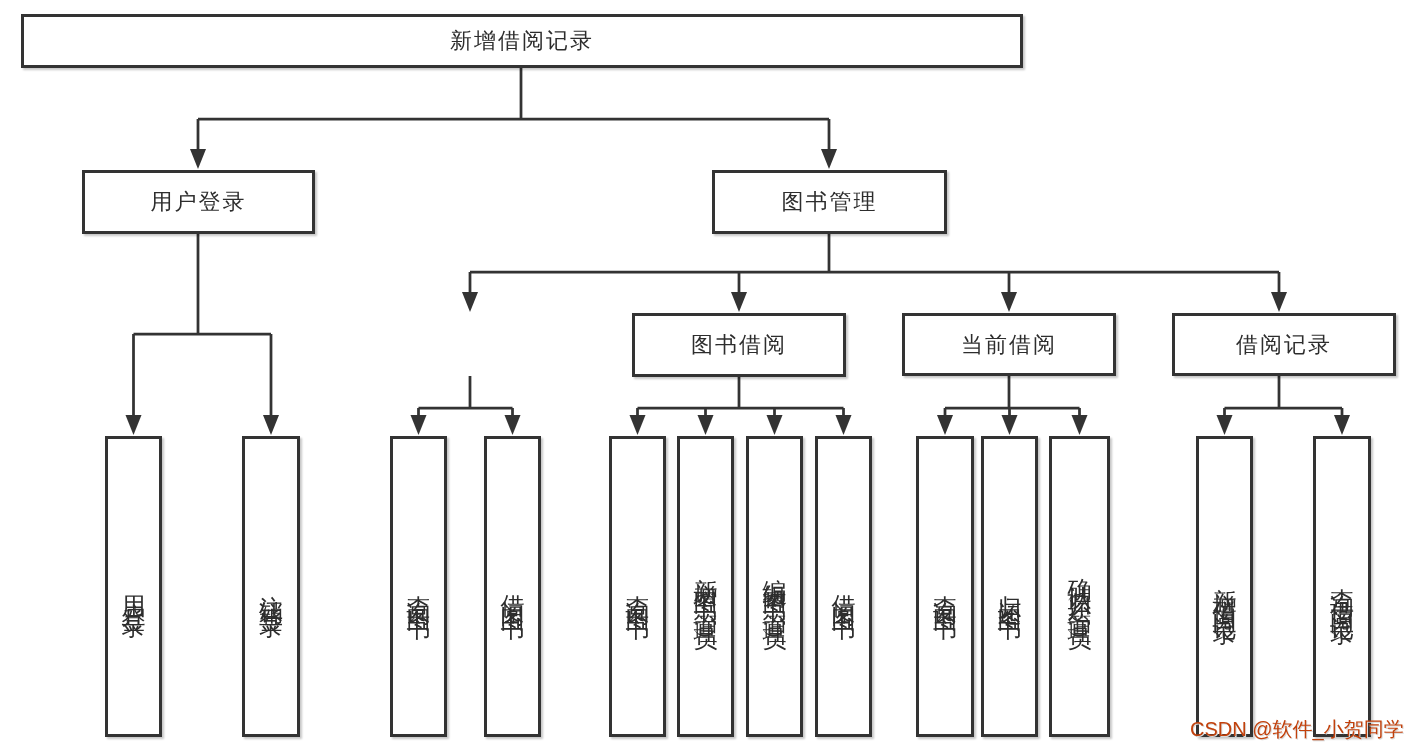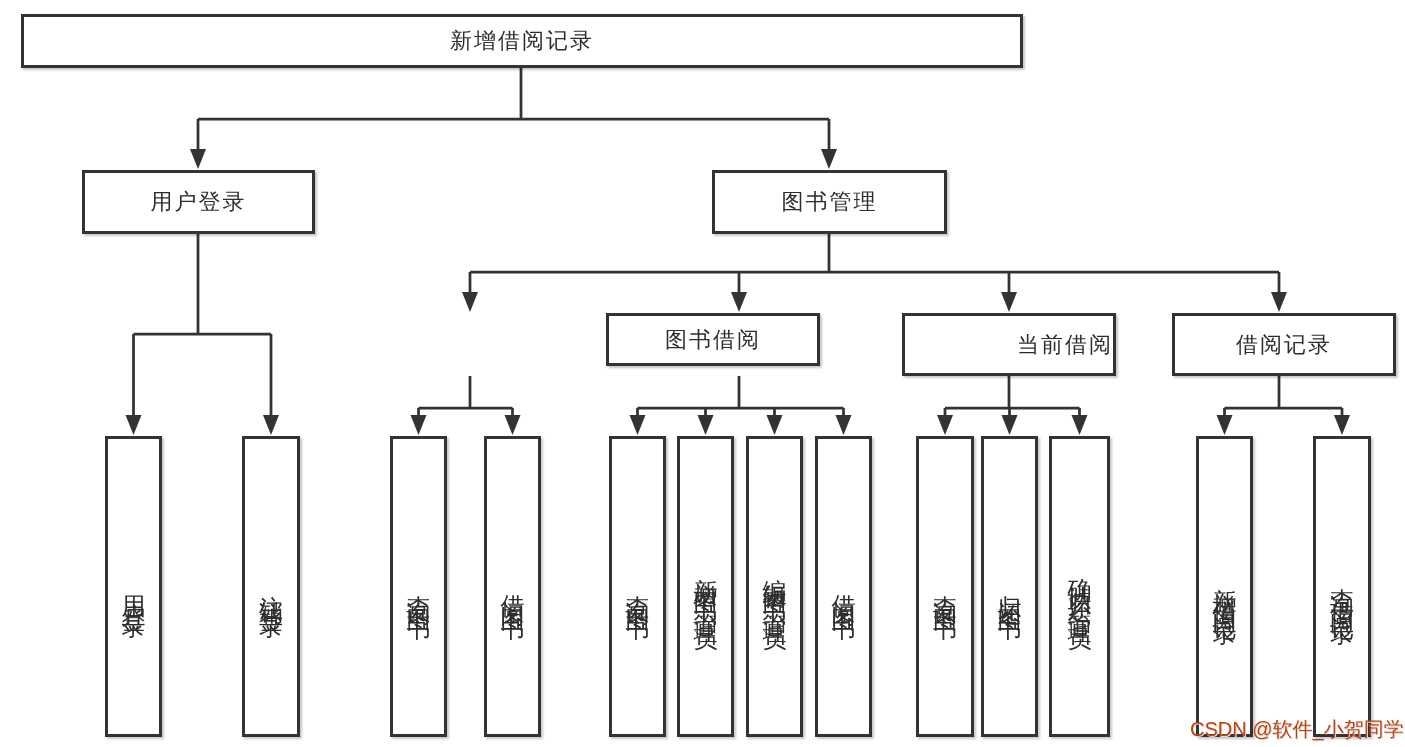--- a/index.html
+++ b/index.html
@@ -114,24 +114,24 @@
     <span class="hlabel">新增借阅记录</span>
   </div>
 
   <div class="box" style="left:82px; top:170px; width:233px; height:64px;">
     <span class="hlabel">用户登录</span>
   </div>
   <div class="box" style="left:712px; top:170px; width:235px; height:64px;text-align:right;">
     <span class="hlabel">图书管理</span>
   </div>
 
-  <div class="box" style="left:606px; top:313px; width:214px; height:53px;">
+  <div class="box" style="left:632px; top:313px; width:214px; height:64px;">
     <span class="hlabel">图书借阅</span>
   </div>
-  <div class="box" style="left:902px; top:313px; width:214px; height:63px;justify-content:flex-end;">
+  <div class="box" style="left:902px; top:313px; width:214px; height:63px;">
     <span class="hlabel">当前借阅</span>
   </div>
   <div class="box" style="left:1172px; top:313px; width:224px; height:63px;font-family:Liberation Serif, serif;">
     <span class="hlabel">借阅记录</span>
   </div>
 
   <div class="box leaf" style="left:105px; width:57px;">
     <span class="vtext">用户登录</span>
   </div>
   <div class="box leaf" style="left:242px; width:58px;">

